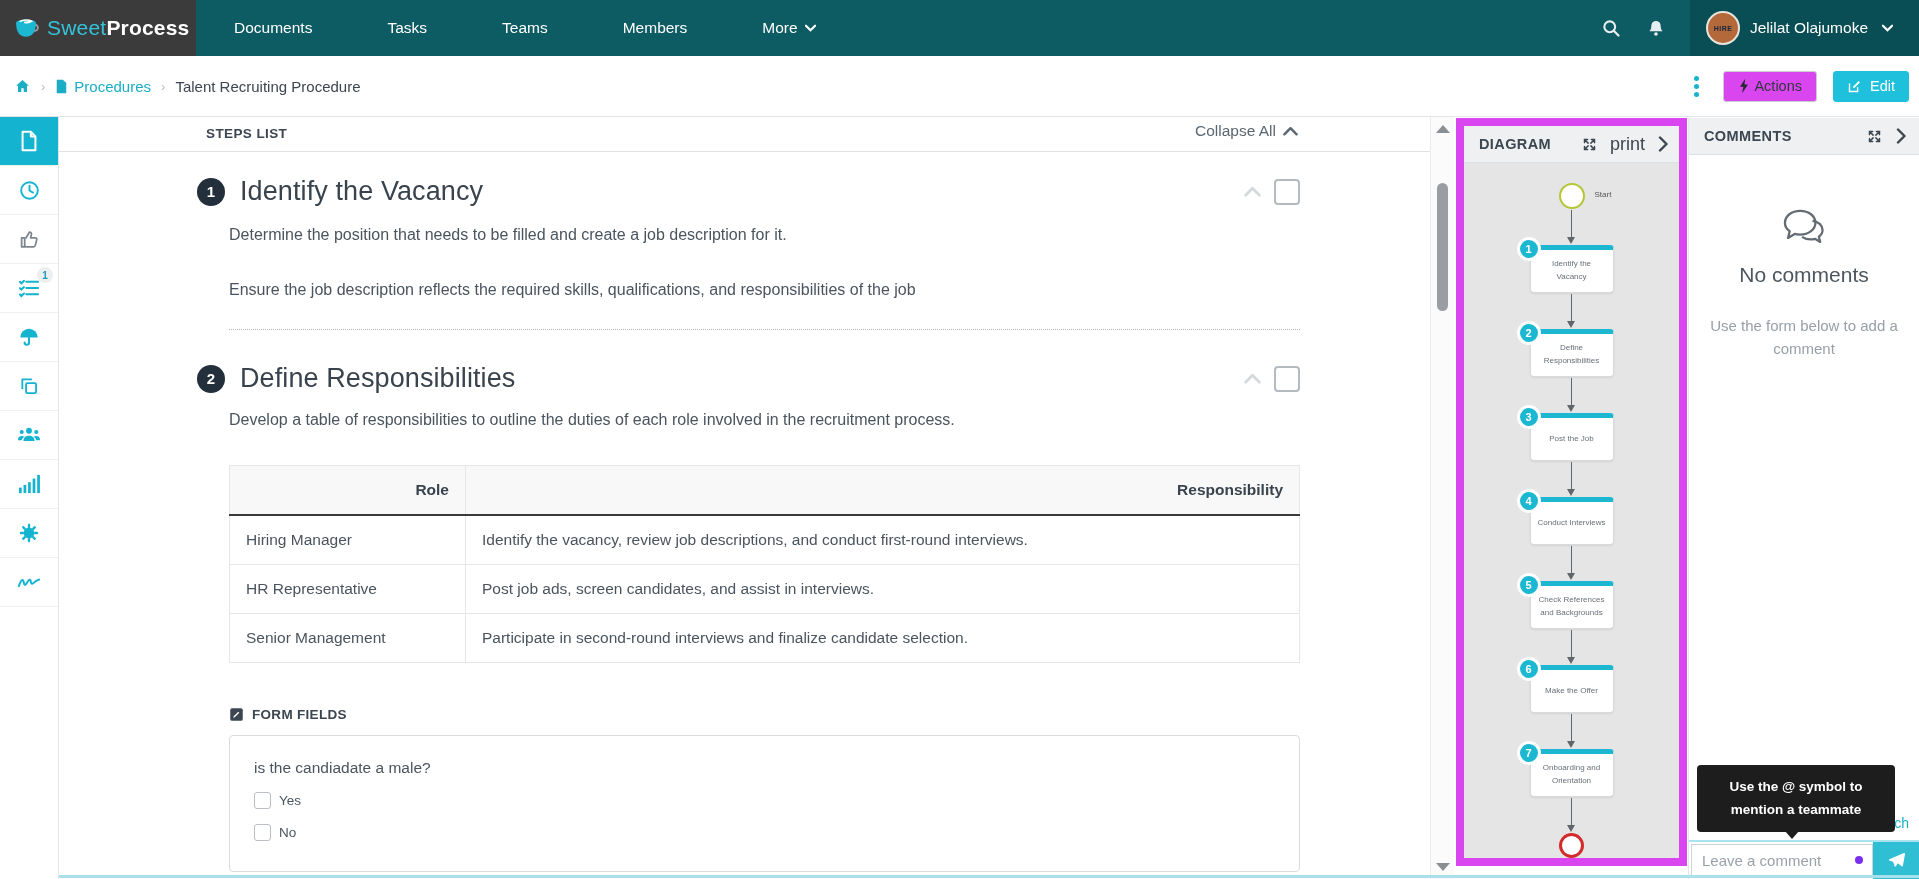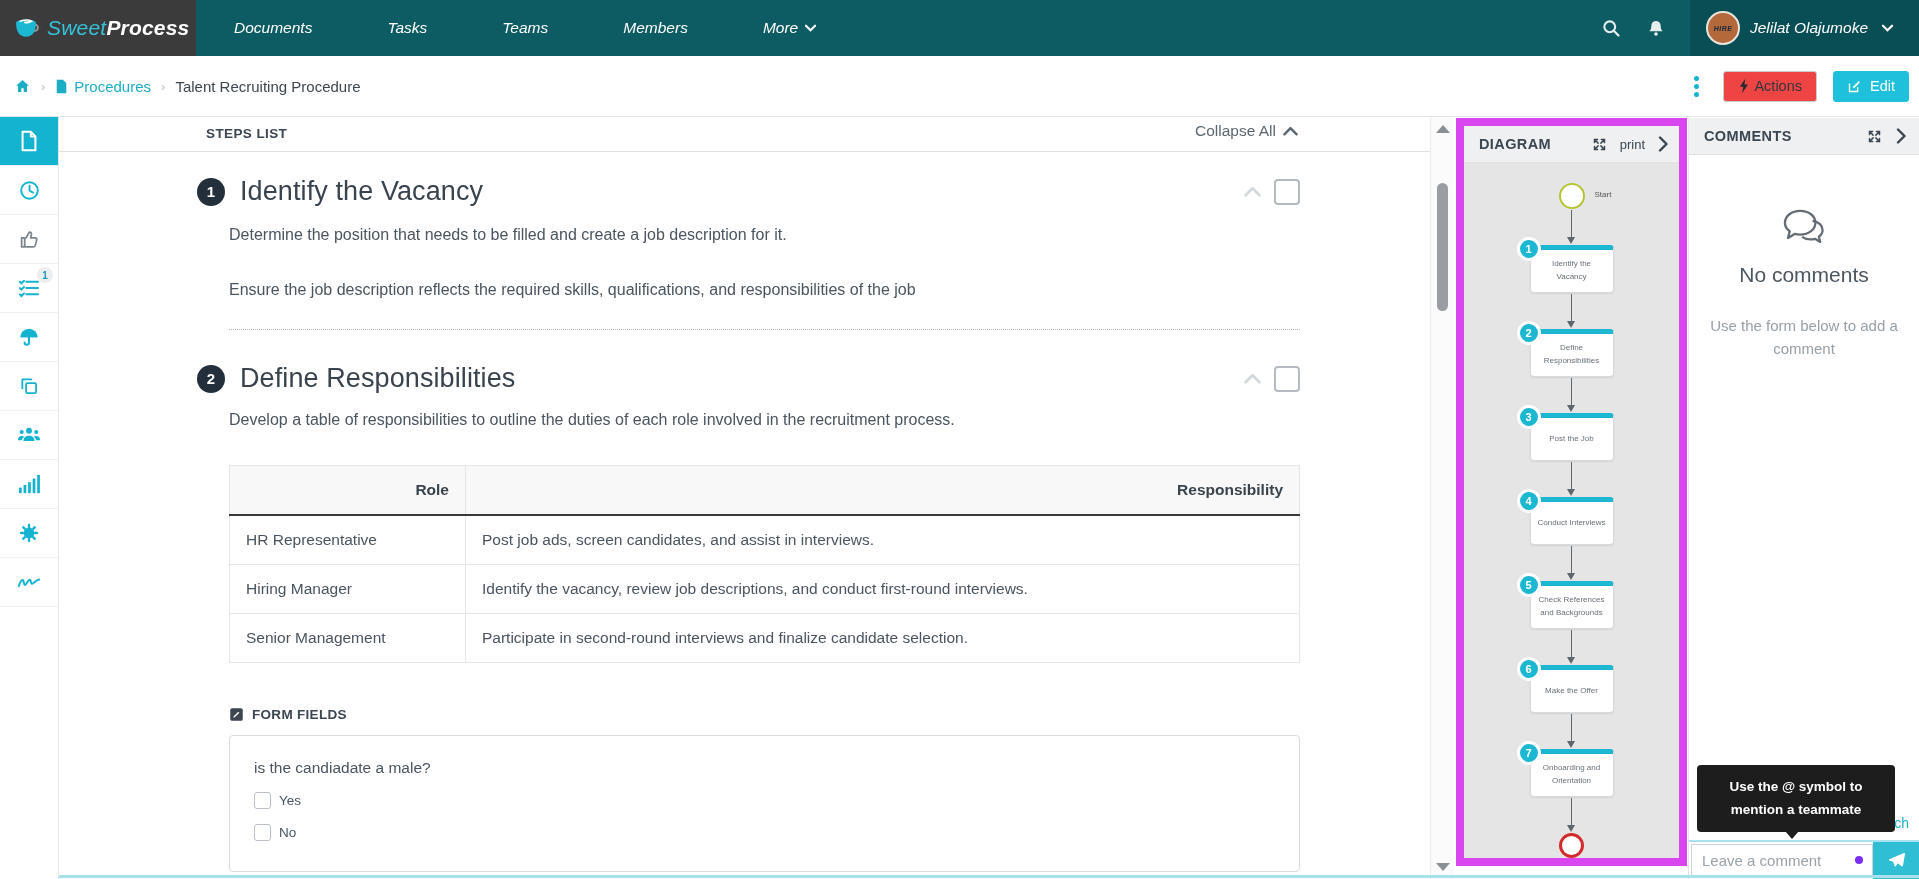--- a/index.html
+++ b/index.html
@@ -1,20 +1,20 @@
 <!DOCTYPE html>
 <html><head>
 <meta charset="utf-8">
 <style>
   * { margin:0; padding:0; box-sizing:border-box; }
   html,body { width:1919px; height:879px; overflow:hidden; font-family:"Liberation Sans",sans-serif; background:#fff; }
   .app { position:relative; width:1919px; height:879px; }
 
   
-  .topnav { position:absolute; top:0; left:0; width:100%; height:56px; background:#0d5b63; display:flex; align-items:center; color:#fff; z-index:30;font-style:italic; }
+  .topnav { position:absolute; top:0; left:0; width:100%; height:56px; background:#0d5b63; display:flex; align-items:center; color:#fff; z-index:30; }
   .brand { width:196px; height:56px; background:#3b3b3b; display:flex; align-items:center; padding-left:12px; gap:7px; flex:0 0 auto; }
   .brand-text { font-size:21px; letter-spacing:.2px; white-space:nowrap; }
   .brand-sweet { color:#35c3da; font-weight:400; }
   .brand-process { color:#fff; font-weight:700; }
   .nav-items { display:flex; align-items:center; gap:75px; padding-left:38px; font-size:15.5px; }
   .nav-item { cursor:pointer; white-space:nowrap; }
   .nav-more { display:flex; align-items:center; gap:7px; }
   .nav-right { margin-left:auto; display:flex; align-items:center; gap:24px; }
   .icon-btn { display:flex; align-items:center; justify-content:center; cursor:pointer; }
   .user-chip { height:56px; background:#0a4e55; display:flex; align-items:center; gap:10px; padding:0 16px 0 16px; width:229px; cursor:pointer; }
@@ -23,21 +23,21 @@
 
   
   .crumb-bar { position:absolute; top:56px; left:0; width:100%; height:61px; background:#fff; border-bottom:1px solid #e2e5e7; display:flex; align-items:center; padding:0 10px 0 14px; z-index:25; }
   .crumb-left { display:flex; align-items:center; gap:10px; font-size:15px; }
   .crumb-sep { color:#b6bcc1; font-size:13px; }
   .crumb-link { color:#1badc4; display:flex; align-items:center; gap:6px; cursor:pointer; }
   .crumb-current { color:#3c4650; }
   .crumb-right { margin-left:auto; display:flex; align-items:center; gap:16px; }
   .kebab { display:flex; flex-direction:column; gap:3px; padding:4px 8px; cursor:pointer; }
   .kebab i { width:5px; height:5px; border-radius:50%; background:#14b4d1; }
-  .btn-actions { display:flex; align-items:center; gap:4px; background:#ef4444; border:1px solid #c9cdd0; border-radius:3px; height:31px; padding:0 14px; font-size:14.5px; color:#30373d; cursor:pointer; }
+  .btn-actions { display:flex; align-items:center; gap:4px; background:#d946ef; border:1px solid #c9cdd0; border-radius:3px; height:31px; padding:0 14px; font-size:14.5px; color:#30373d; cursor:pointer; }
   .btn-edit { display:flex; align-items:center; gap:8px; background:#1fc0dc; border:1px solid #1fc0dc; border-radius:3px; height:31px; padding:0 13px; font-size:14.5px; color:#fff; cursor:pointer;justify-content:space-between; }
 
   
   .sidebar { position:absolute; top:117px; left:0; bottom:0; width:59px; background:#fff; border-right:1px solid #e4e6e8; z-index:20; }
   .side-item { height:49px; display:flex; align-items:center; justify-content:center; border-bottom:1px solid #eef0f1; position:relative; cursor:pointer; }
   .side-item.active { background:#14b4d1; }
   .side-badge { position:absolute; top:3px; right:5px; min-width:16px; height:16px; border-radius:50%; background:#eceef0; color:#1a9cb8; font-size:10px; display:flex; align-items:center; justify-content:center; font-weight:700; }
 
   
   .main { position:absolute; top:117px; left:59px; width:1371px; bottom:6px; background:#fff; overflow:hidden; }
@@ -71,21 +71,21 @@
   .sb-arrow { position:absolute; left:50%; transform:translateX(-50%); width:0; height:0; cursor:pointer; }
   .sb-up { top:8px; border-left:7px solid transparent; border-right:7px solid transparent; border-bottom:8px solid #8a8f94; }
   .sb-down { bottom:8px; border-left:7px solid transparent; border-right:7px solid transparent; border-top:8px solid #8a8f94; }
   .sb-thumb { position:absolute; top:66px; left:6px; width:11px; height:128px; border-radius:6px; background:#9a9ea2; cursor:grab; }
 
   
   .diagram { position:absolute; top:118px; left:1456px; width:231px; height:748px; background:#e5e5e5; border:8px solid #d946ef; z-index:21; overflow:hidden; }
   .panel-head { height:37px; background:#eef0f2; border-bottom:1px solid #dfe2e4; display:flex; align-items:center; padding:0 10px 0 15px; }
   .panel-title { font-size:14.5px; font-weight:700; color:#3c4650; letter-spacing:.4px; }
   .panel-head .spacer { flex:1; }
-  .print-label { font-size:13px; color:#3c4650; margin:0 13px; cursor:pointer; }
+  .print-label { font-size:18px; color:#3c4650; margin:0 13px; cursor:pointer; }
   .flow { position:relative; display:flex; flex-direction:column; align-items:center; padding-top:20px; }
   .start-wrap { position:relative; }
   .start-circle { width:26px; height:26px; border:2px solid #b5c634; border-radius:50%; background:#fff; }
   .start-label { position:absolute; left:36px; top:7px; font-size:8px; color:#555; white-space:nowrap; }
   .flow-arrow { width:1px; height:28px; background:#5f666c; position:relative; margin:1px 0 7px 0; }
   .flow-arrow:after { content:""; position:absolute; left:-4px; bottom:-6px; border-left:4.5px solid transparent; border-right:4.5px solid transparent; border-top:7px solid #5f666c; }
   .node-box { position:relative; width:84px; min-height:48px; background:#fff; border:1px solid #d6dadd; border-top:5px solid #1cb8d2; border-radius:4px; box-shadow:0 1px 2px rgba(0,0,0,.08); display:flex; align-items:center; justify-content:center; padding:5px 6px; }
   .node-label { font-size:8px; color:#697077; text-align:center; line-height:1.6; }
   .node-num { position:absolute; top:-13px; left:-14px; width:24px; height:24px; border-radius:50%; background:#1cb8d2; border:3px solid #fff; color:#fff; font-size:11px; font-weight:700; display:flex; align-items:center; justify-content:center; }
   .end-circle { width:25px; height:25px; border:3px solid #d32b2b; border-radius:50%; background:#fff; }
@@ -367,26 +367,26 @@
 
     <table class="resp">
       <thead>
           <tr>
             <th>Role</th>
             <th>Responsibility</th>
           </tr>
         </thead>
       <tbody>
           <tr>
+            <td>Hiring Manager</td>
+            <td>Identify the vacancy, review job descriptions, and conduct first-round interviews.</td>
+          </tr>
+          <tr>
             <td>HR Representative</td>
             <td>Post job ads, screen candidates, and assist in interviews.</td>
-          </tr>
-          <tr>
-            <td>Hiring Manager</td>
-            <td>Identify the vacancy, review job descriptions, and conduct first-round interviews.</td>
           </tr>
           <tr>
             <td>Senior Management</td>
             <td>Participate in second-round interviews and finalize candidate selection.</td>
           </tr>
         </tbody>
     </table>
 
     <div class="ff-label">
       <span>

